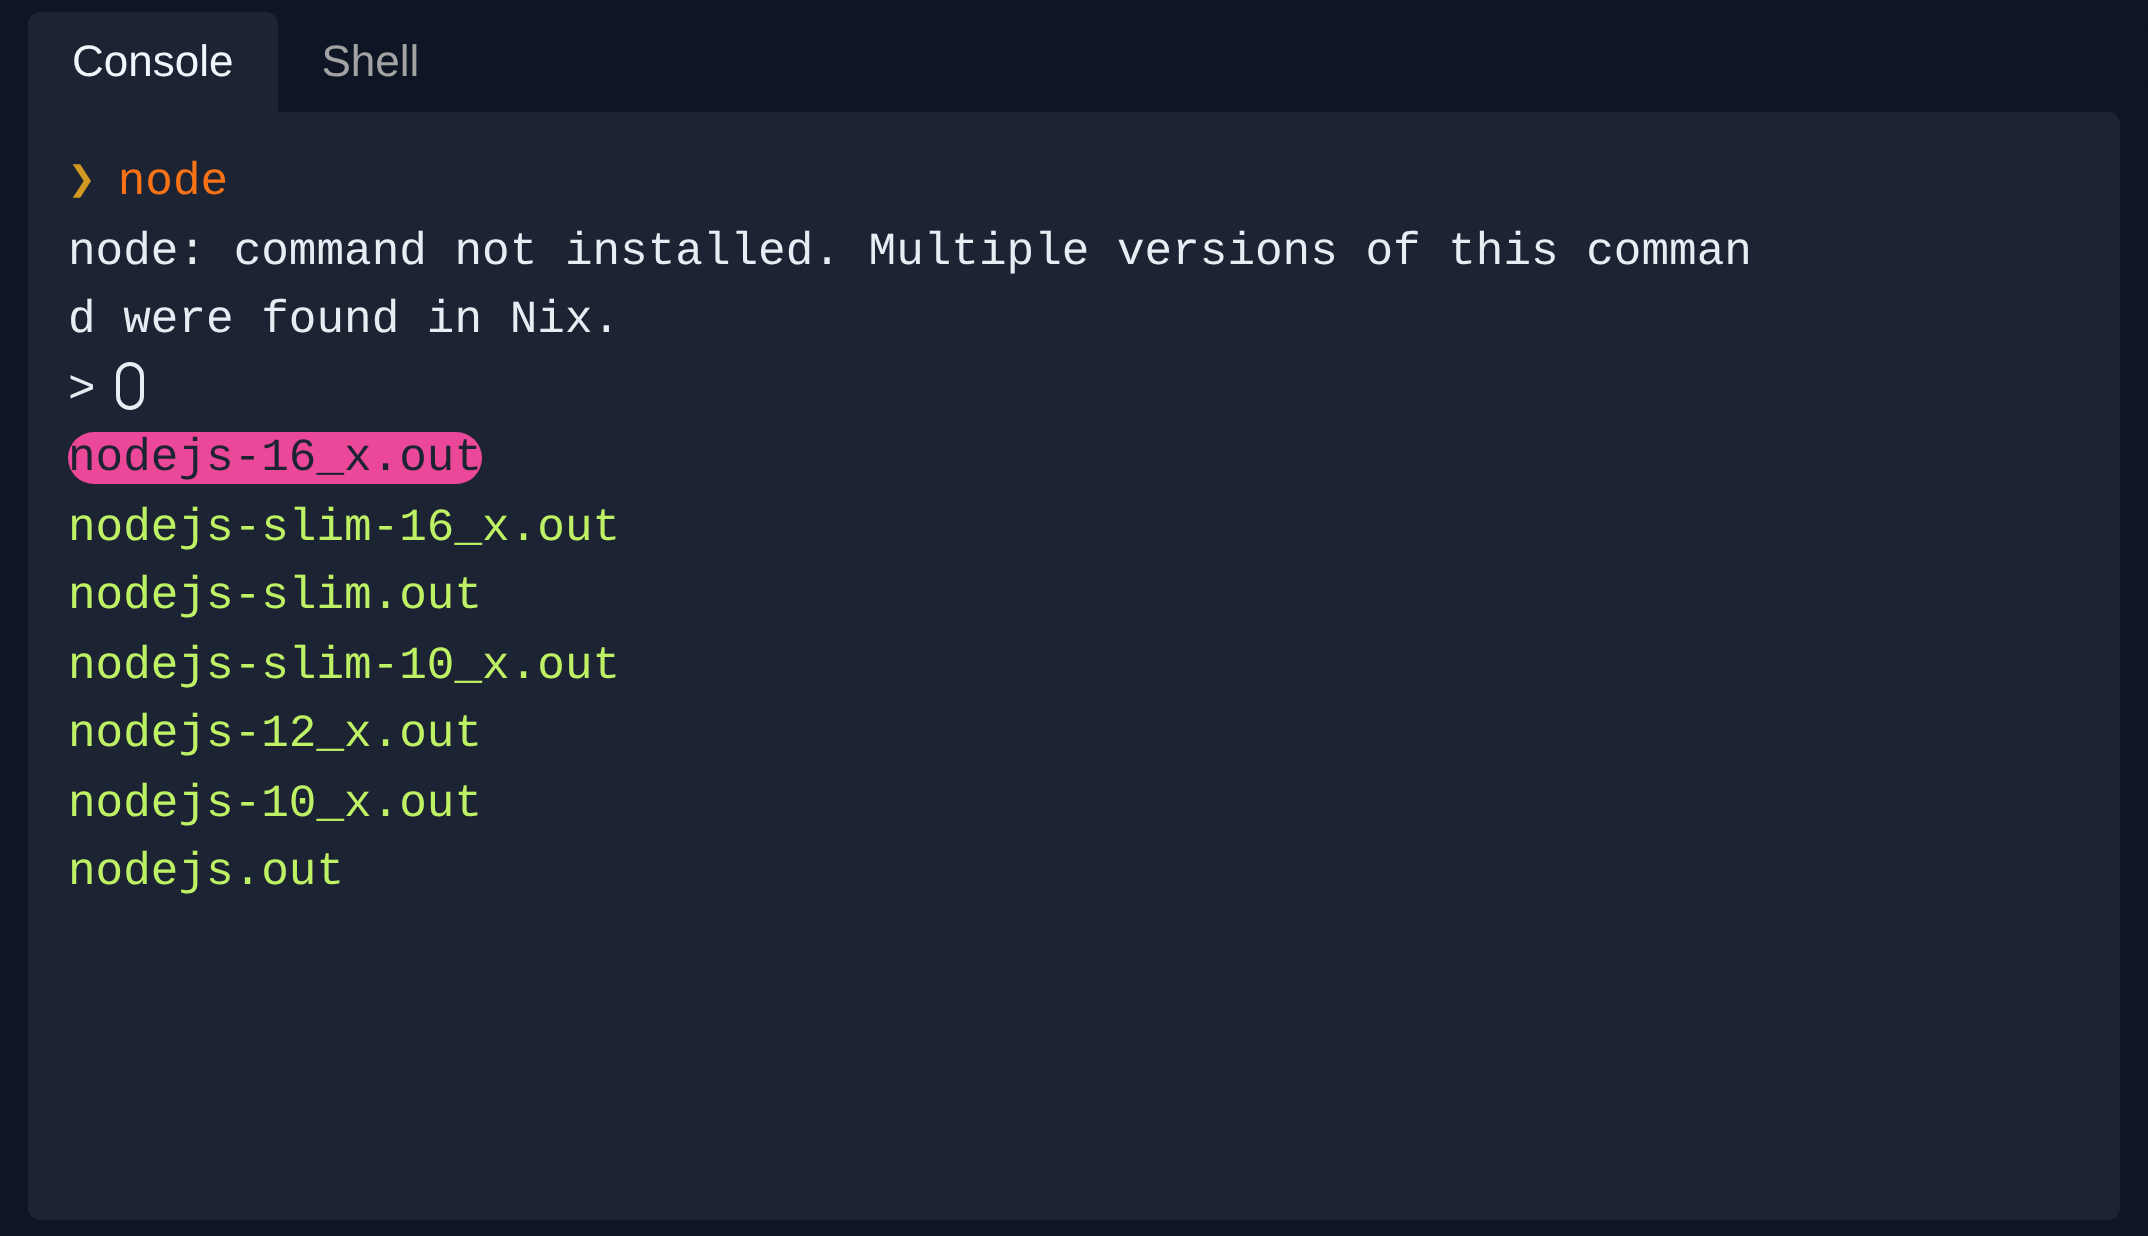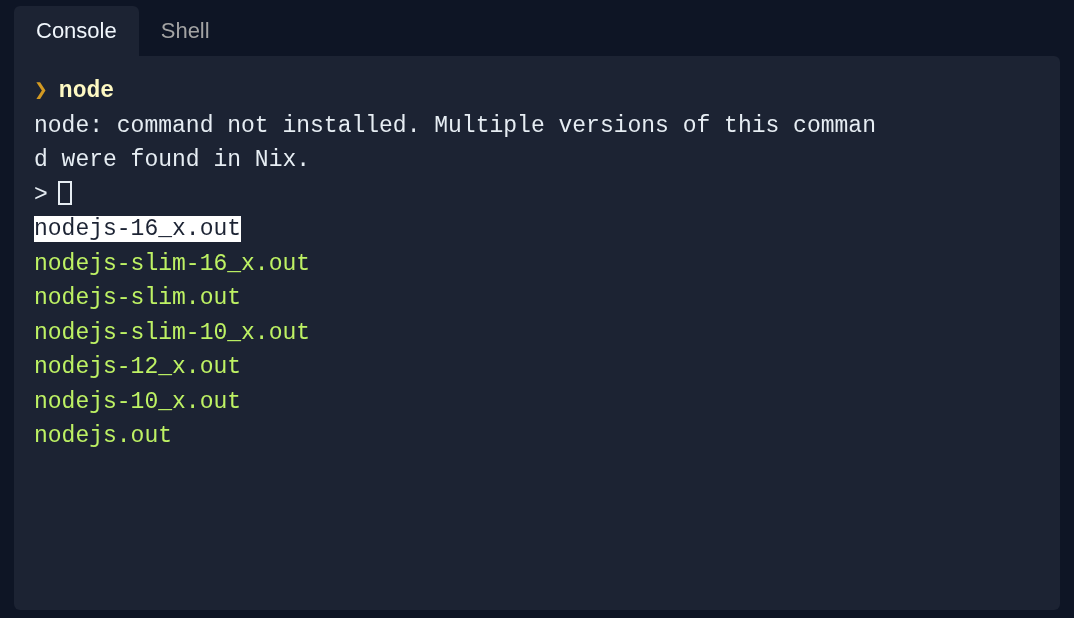--- a/index.html
+++ b/index.html
@@ -1,18 +1,19 @@
 <!DOCTYPE html>
 <html><head>
   <meta charset="utf-8">
   <style>
     * {
       margin: 0;
       padding: 0;
       box-sizing: border-box;
+      border-radius: 16px;
     }
     body {
       background: #0e1525;
       font-family: 'Consolas', 'Monaco', 'Courier New', monospace;
       width: 1074px;
       height: 618px;
       overflow: hidden;
     }
     .tabs {
       display: flex;
@@ -46,22 +47,22 @@
       display: flex;
       align-items: baseline;
     }
     .prompt-symbol {
       color: #d29922;
       margin-right: 14px;
       font-weight: bold;
       letter-spacing: -3px;
     }
     .command {
-      color: #fef9c3;
-      font-weight: bold;
+      color: #f97316;
+      font-weight: normal;
     }
     .output {
       color: #e6edf3;
       white-space: pre-wrap;
       word-break: break-all;
     }
     .selector-line {
       display: flex;
       align-items: center;
     }
@@ -75,21 +76,21 @@
       height: 24px;
       border: 2px solid #e6edf3;
       vertical-align: middle;
       position: relative;
       top: -2px;
     }
     .option {
       color: #bef264;
     }
     .option.selected {
-      background: #ffffff;
+      background: #ec4899;
       color: #1c2333;
       display: inline;
     }
     .output-block {
       font-weight: normal;
     }
   </style>
 </head>
 <body>
 

